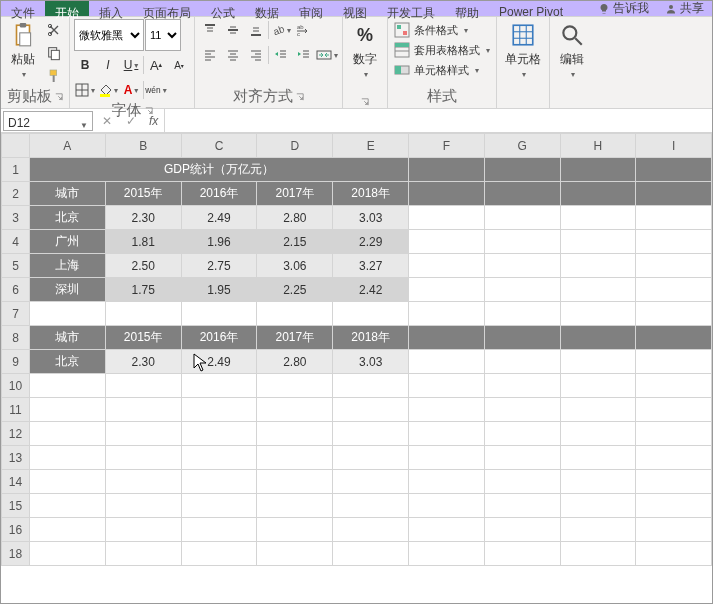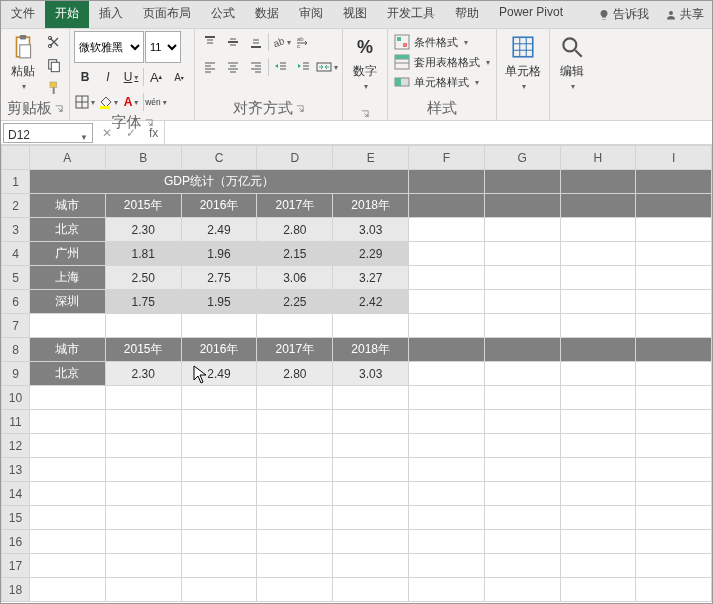--- a/index.html
+++ b/index.html
@@ -1,17 +1,17 @@
 <!DOCTYPE html>
 <html><head>
 <meta charset="utf-8">
 <style>
 *{margin:0;padding:0;box-sizing:border-box;font-family:"Microsoft YaHei",Arial,sans-serif}
 body{background:#fff;font-size:12px;color:#333;width:713px;height:604px;overflow:hidden;border:1px solid #999}
-.ribbon-tabs{background:#e5e5e5;display:flex;height:28px;border-bottom:1px solid #d4d4d4}
+.ribbon-tabs{background:#c4b5fd;display:flex;height:16px;border-bottom:1px solid #d4d4d4}
 .ribbon-tab{padding:4px 10px;cursor:pointer;font-size:12px;color:#444}
 .ribbon-tab.active{background:#217346;color:#fff}
 .ribbon-right{display:flex;margin-left:auto;align-items:center}
 .ribbon-right .item{padding:4px 8px;color:#444;display:flex;align-items:center;gap:3px}
 .ribbon-body{background:#f3f2f1;display:flex;height:92px;border-bottom:1px solid #d4d4d4}
 .rgroup{display:flex;flex-direction:column;padding:2px 4px;border-right:1px solid #d4d4d4;justify-content:space-between}
 .rgroup-content{display:flex;align-items:flex-start;gap:2px;flex:1}
 .rgroup-label{text-align:center;font-size:15px;color:#666;display:flex;justify-content:center;align-items:center;gap:3px}
 .rgroup-label svg{width:8px;height:8px}
 .btn-large{display:flex;flex-direction:column;align-items:center;padding:2px 4px;cursor:pointer;gap:2px}
@@ -19,21 +19,21 @@
 .btn-small{width:22px;height:22px;display:flex;align-items:center;justify-content:center;cursor:pointer}
 .col{display:flex;flex-direction:column;gap:1px}
 .row{display:flex;gap:1px;align-items:center}
 select.font-sel{font-size:11px;border:1px solid #ababab;background:#fff;height:32px}
 .font-name{width:70px}
 .font-size{width:36px}
 .name-box-row{display:flex;height:24px;border-bottom:1px solid #d4d4d4;align-items:center;background:#fff}
 .name-box{width:90px;border:1px solid #ababab;height:20px;margin:2px;padding:0 4px;font-size:12px;display:flex;align-items:flex-end;justify-content:space-between}
 .name-box .dd{font-size:8px;color:#666}
 .fx-btn{width:24px;text-align:center;color:#999;cursor:pointer}
-.fx{color:#666;padding:0 6px}
+.fx{font-style:italic;color:#666;padding:0 6px}
 .formula-bar{flex:1;border-left:1px solid #d4d4d4;height:100%;padding:0 6px;display:flex;align-items:center}
 .grid{position:relative;overflow:auto;height:462px}
 table.sheet{border-collapse:collapse;table-layout:fixed}
 table.sheet th,table.sheet td{border:1px solid #d4d4d4;font-size:12px;text-align:center;height:24px;font-weight:normal;white-space:nowrap;overflow:hidden}
 table.sheet th{background:#e6e6e6;color:#555}
 .corner{width:28px;background:#e6e6e6}
 .colh{width:76px;background:#e6e6e6}
 .rowh{width:28px;background:#e6e6e6;color:#555}
 td.cell{background:#fff;text-align:center}
 .title-row td{background:#808080;color:#fff;font-size:13px}
@@ -566,32 +566,20 @@
           <td class="cell"></td>
           <td class="cell"></td>
           <td class="cell"></td>
           <td class="cell"></td>
           <td class="cell"></td>
           <td class="cell"></td>
           <td class="cell"></td>
           <td class="cell"></td>
         </tr>
         <tr>
-          <th class="rowh">17</th>
-          <td class="cell"></td>
-          <td class="cell"></td>
-          <td class="cell"></td>
-          <td class="cell"></td>
-          <td class="cell"></td>
-          <td class="cell"></td>
-          <td class="cell"></td>
-          <td class="cell"></td>
-          <td class="cell"></td>
-        </tr>
-        <tr>
           <th class="rowh">18</th>
           <td class="cell"></td>
           <td class="cell"></td>
           <td class="cell"></td>
           <td class="cell"></td>
           <td class="cell"></td>
           <td class="cell"></td>
           <td class="cell"></td>
           <td class="cell"></td>
           <td class="cell"></td>

